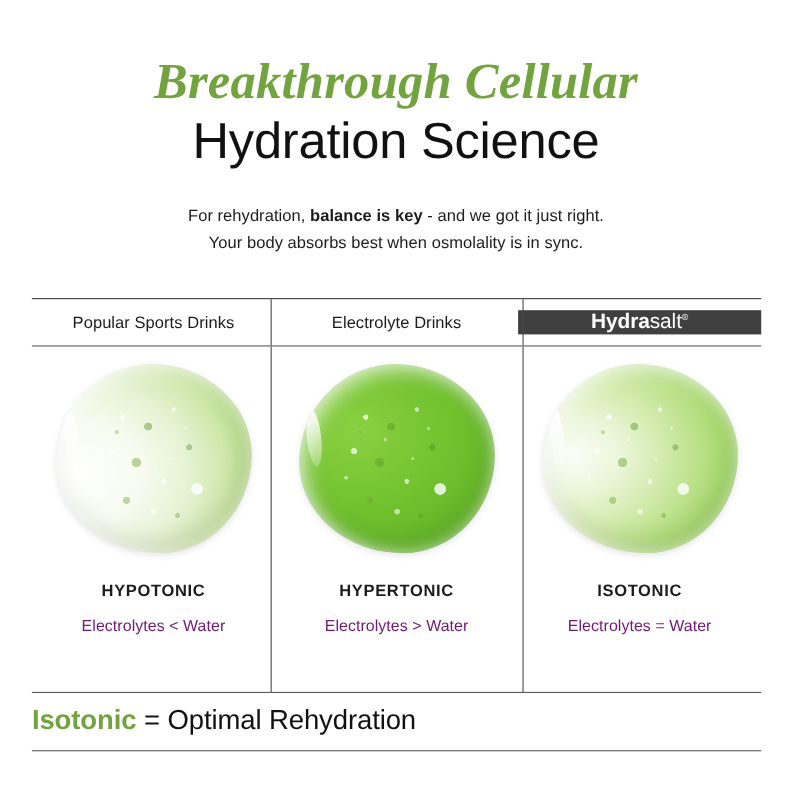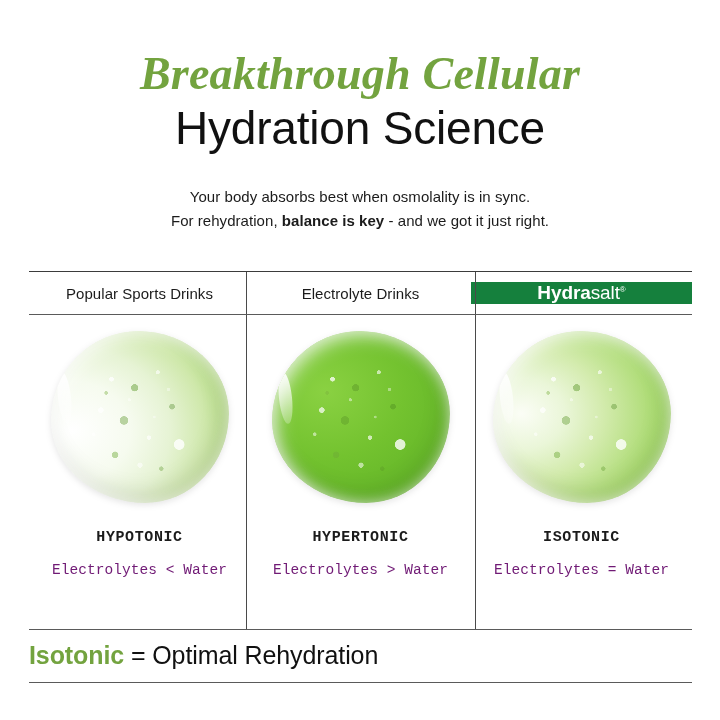--- a/index.html
+++ b/index.html
@@ -77,21 +77,21 @@
     align-items: center;
     justify-content: center;
     position: relative;
   }
   .head-label {
     font-size: 15px;
     color: #1b1b1b;
     letter-spacing: 0.05px;
   }
   .cell.brand {
-    background: #15803d;
+    background: #404040;
   }
   .brand-logo {
     color: #ffffff;
     font-size: 19px;
     letter-spacing: -0.1px;
     white-space: nowrap;
   }
   .brand-logo .b1 { font-weight: 700; }
   .brand-logo .b2 { font-weight: 400; }
   .brand-logo .reg {
@@ -113,21 +113,20 @@
     display: flex;
     position: relative;
     height: 315px;
   }
   .body-cell {
     flex: 1 1 0;
     display: flex;
     flex-direction: column;
     align-items: center;
     position: relative;
-    font-family: Liberation Mono, monospace;
   }
 
   
   .drop {
     position: relative;
     width: 178px;
     height: 172px;
     margin-top: 16px;
     border-radius: 49% 51% 47% 53% / 52% 48% 52% 48%;
     overflow: hidden;
@@ -229,24 +228,24 @@
 </style>
 </head>
 <body>
 
 <div class="title-wrap">
   <div class="title-script">Breakthrough Cellular</div>
   <div class="title-main">Hydration Science</div>
 </div>
 
 <div class="subtitle">
-  <div>Your body absorbs best when osmolality is in sync.</div>
   <div>
     <span>For rehydration, </span><b>balance is key</b><span> - and we got it just right.</span>
   </div>
+  <div>Your body absorbs best when osmolality is in sync.</div>
 </div>
 
 <div class="table">
 
   <div class="rule"></div>
 
   <div class="head-row">
     <div class="cell">
       <span class="head-label">Popular Sports Drinks</span>
     </div>

